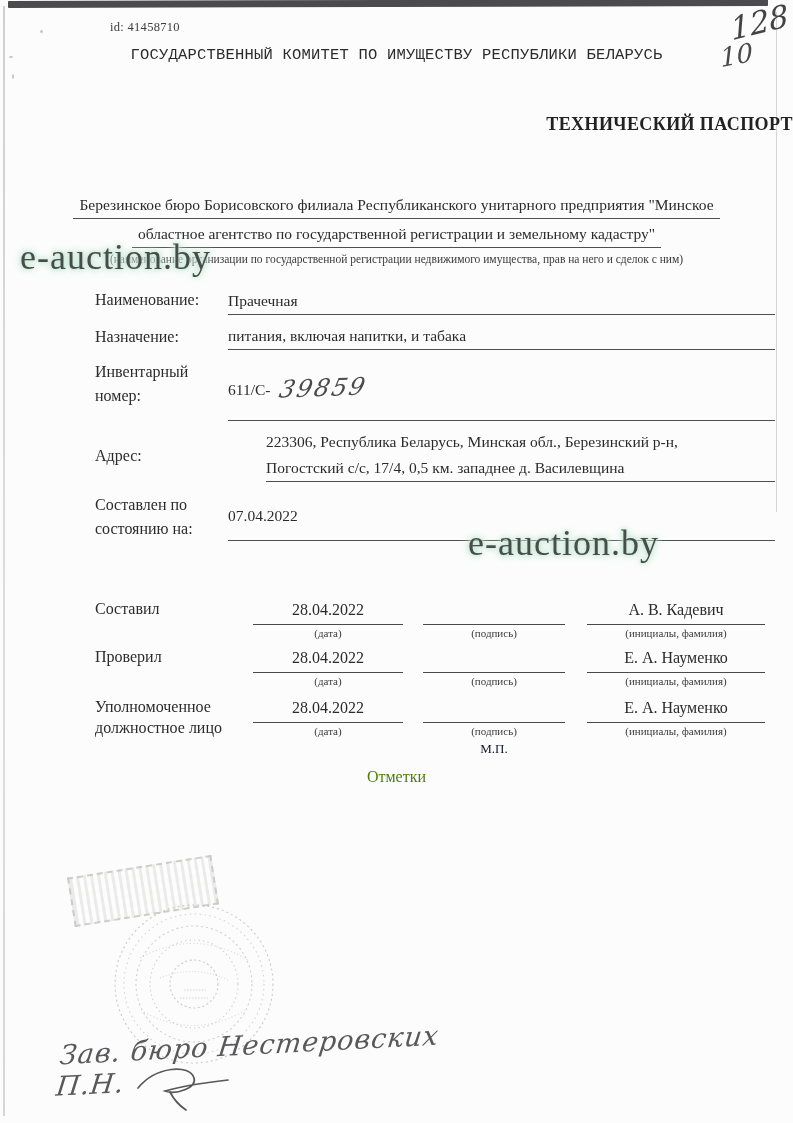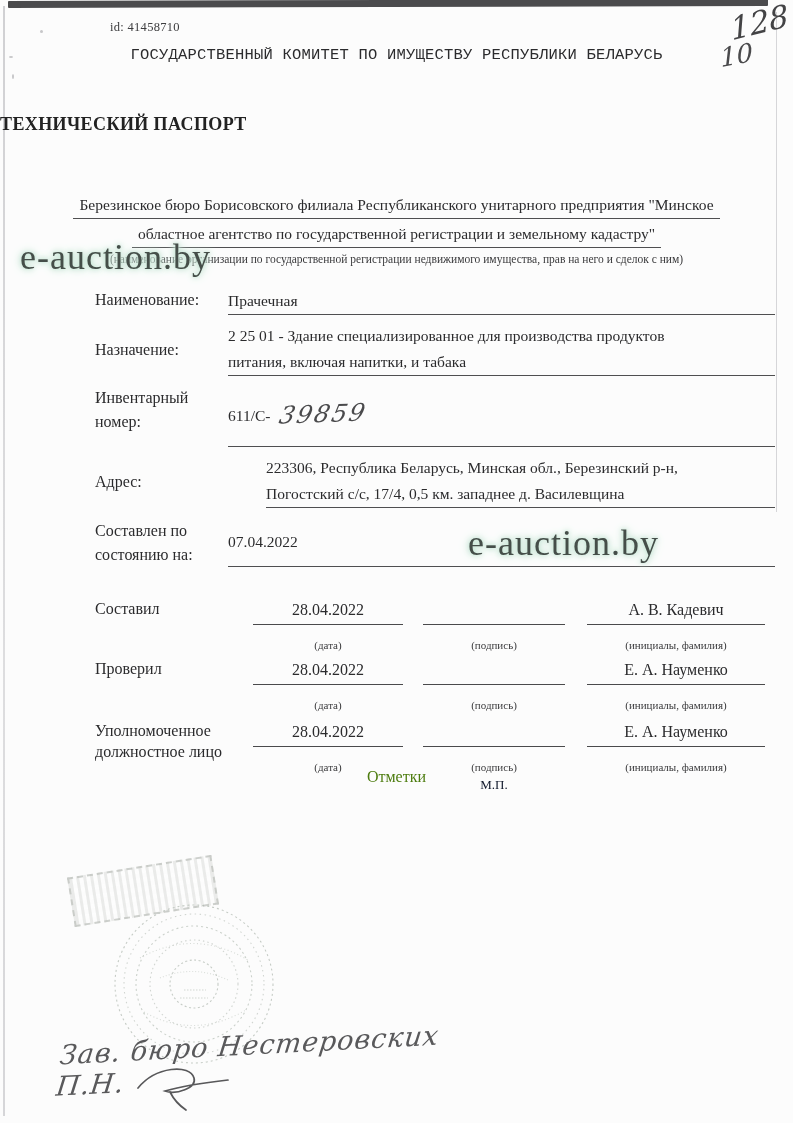--- a/index.html
+++ b/index.html
@@ -44,21 +44,21 @@
   .pagenum2{
     position:absolute;top:40px;left:720px;font-size:26px;
     transform:rotate(-10deg) skewX(-6deg);color:#4a4a4c;
   }
   
   .committee{
     position:absolute;top:46px;left:0;width:100%;text-align:center;
     font-size:15.5px;letter-spacing:.2px;color:#2b2b2d;font-family:Liberation Mono, monospace;
   }
   .doc-title{
-    position:absolute;top:114px;left:0;width:100%;text-align:left;
+    position:absolute;top:114px;left:0;width:100%;text-align:right;
     font-size:18px;font-weight:bold;letter-spacing:.4px;color:#222;
   }
   .doc-subtitle{
     position:absolute;top:150px;left:0;width:100%;text-align:center;
     font-size:16px;font-weight:bold;color:#222;
   }
   .org-block{
     position:absolute;top:194px;left:0;width:100%;text-align:center;
   }
   .org-line{
@@ -109,21 +109,21 @@
     height:48px;display:flex;align-items:center;position:relative;z-index:1;
   }
   
   .sigs{position:absolute;top:598px;left:95px;right:28px;}
   .sig-row{display:flex;align-items:flex-end;}
   .sig-row + .sig-row{margin-top:6px;}
   .sig-role{
     width:158px;flex:none;font-size:16px;line-height:21px;color:#2b2b2d;
     align-self:flex-start;
   }
-  .sig-col{display:flex;flex-direction:column;justify-content:flex-end;position:relative;gap:12px;}
+  .sig-col{display:flex;flex-direction:column;justify-content:flex-end;position:relative;}
   .col-date{width:150px;flex:none;}
   .gap1{width:20px;flex:none;}
   .col-sign{width:142px;flex:none;}
   .gap2{width:22px;flex:none;}
   .col-name{flex:1;}
   .sig-line{
     height:26px;line-height:24px;text-align:center;font-size:16px;
     border-bottom:1px solid #4a4a4c;color:#2b2b2d;
   }
   .sig-caption{
@@ -189,21 +189,20 @@
   <div class="fields">
 
     <div class="field row-name">
       <div class="f-label">Наименование:</div>
       <div class="f-value u vline">Прачечная</div>
     </div>
 
     <div class="field row-purpose">
       <div class="f-label">Назначение:</div>
       <div class="f-value">
-        <div class="vline">2 25 01 - Здание специализированное для производства продуктов</div>
         <div class="vline u">питания, включая напитки, и табака</div>
       </div>
     </div>
 
     <div class="field row-inventory">
       <div class="f-label">Инвентарный номер:</div>
       <div class="f-value u">
         <span>611/С-</span>
         <span class="hand hand-digits">39859</span>
       </div>

